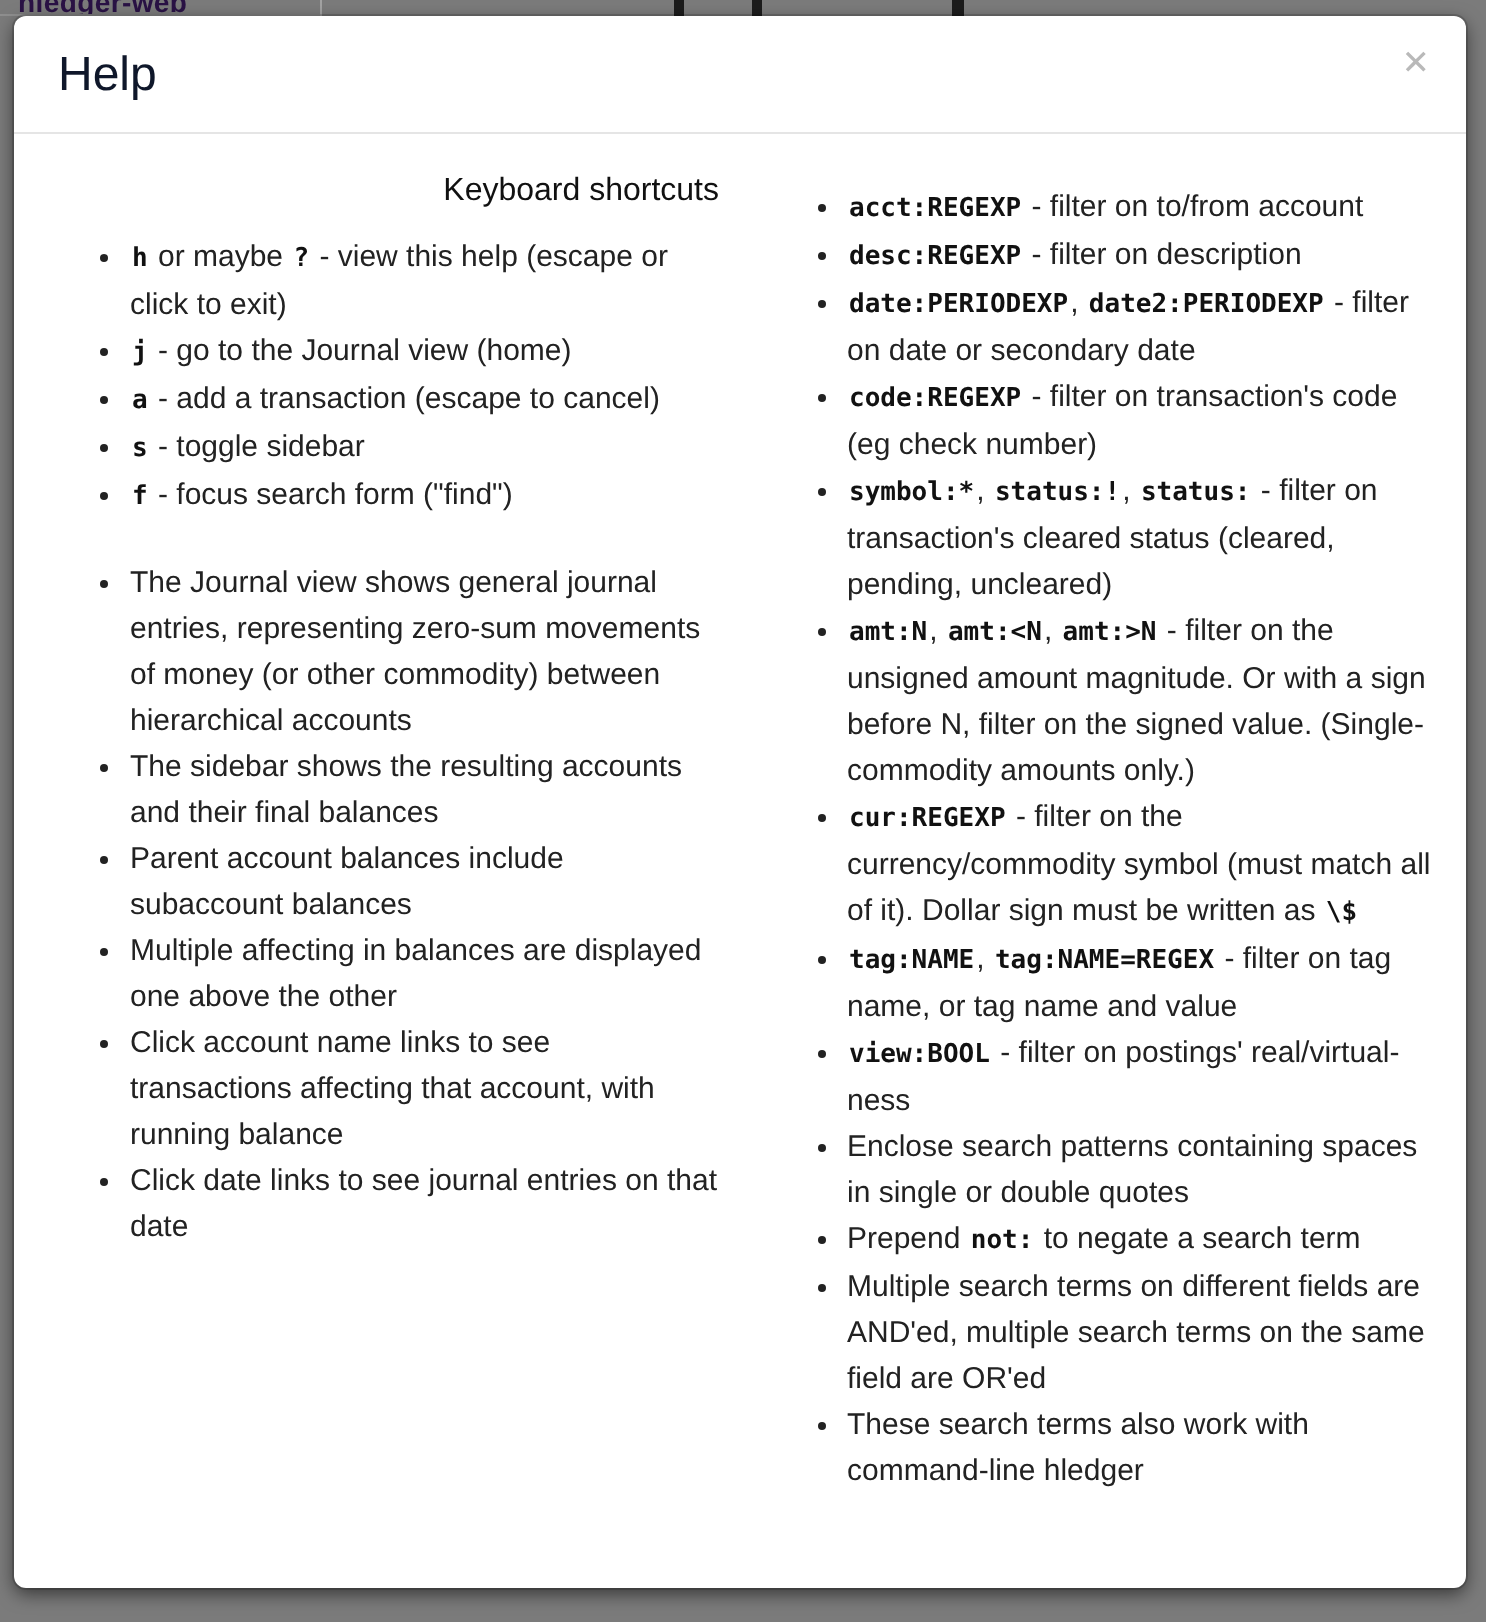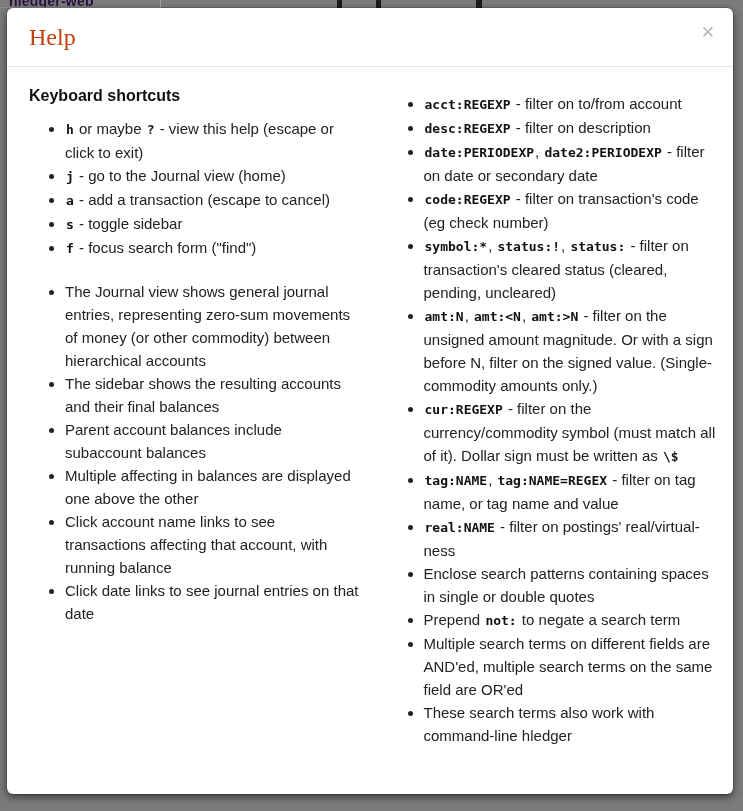--- a/index.html
+++ b/index.html
@@ -53,22 +53,21 @@
   .modal-header {
     position: relative;
     padding: 13px 16px 12px 22px;
     border-bottom: 1px solid #e5e5e5;
   }
   .modal-title {
     margin: 0;
     font-size: 24px;
     font-weight: 500;
     line-height: 33px;
-    color: #c2410c;
-    font-family: Liberation Serif, serif;
+    color: #0f172a;
   }
   .close-btn {
     position: absolute;
     top: 14px; right: 18px;
     border: none; background: none;
     padding: 0; margin: 0;
     font-size: 17px; font-weight: 700;
     color: #b9b9b9;
     cursor: pointer;
     font-family: "Liberation Sans", "DejaVu Sans", sans-serif;
@@ -77,23 +76,24 @@
   .modal-body {
     display: flex;
     gap: 28px;
     padding: 15px 15px 15px 22px;
   }
   .col { flex: 1 1 0; min-width: 0; }
 
   .section-title {
     margin: 26px 0 8px 0;
     font-size: 16px;
-    font-weight: 700;
+    font-weight: 400;
     color: #111111;
     line-height: 22px;
+    text-align: right;
   }
   .section-title.first { margin-top: 3px; }
 
   ul.help-list {
     margin: 10px 0 20px 0;
     padding: 0 0 0 36px;
     list-style: disc outside;
   }
   ul.help-list li {
     font-size: 15px;
@@ -150,21 +150,21 @@
     <div class="col">
       <ul class="help-list">
           <li><code>acct:REGEXP</code> - filter on to/from account</li>
           <li><code>desc:REGEXP</code> - filter on description</li>
           <li><code>date:PERIODEXP</code>, <code>date2:PERIODEXP</code> - filter on date or secondary date</li>
           <li><code>code:REGEXP</code> - filter on transaction's code (eg check number)</li>
           <li><code>symbol:*</code>, <code>status:!</code>, <code>status:</code> - filter on transaction's cleared status (cleared, pending, uncleared)</li>
           <li><code>amt:N</code>, <code>amt:&lt;N</code>, <code>amt:&gt;N</code> - filter on the unsigned amount magnitude. Or with a sign before N, filter on the signed value. (Single-commodity amounts only.)</li>
           <li><code>cur:REGEXP</code> - filter on the currency/commodity symbol (must match all of it). Dollar sign must be written as <code>\$</code></li>
           <li><code>tag:NAME</code>, <code>tag:NAME=REGEX</code> - filter on tag name, or tag name and value</li>
-          <li><code>real:NAME</code> - filter on postings' real/virtual-ness</li>
+          <li><code>view:BOOL</code> - filter on postings' real/virtual-ness</li>
           <li>Enclose search patterns containing spaces in single or double quotes</li>
           <li>Prepend <code>not:</code> to negate a search term</li>
           <li>Multiple search terms on different fields are AND'ed, multiple search terms on the same field are OR'ed</li>
           <li>These search terms also work with command-line hledger</li>
         </ul>
     </div>
   </div>
 </div>
 
 </body></html>

